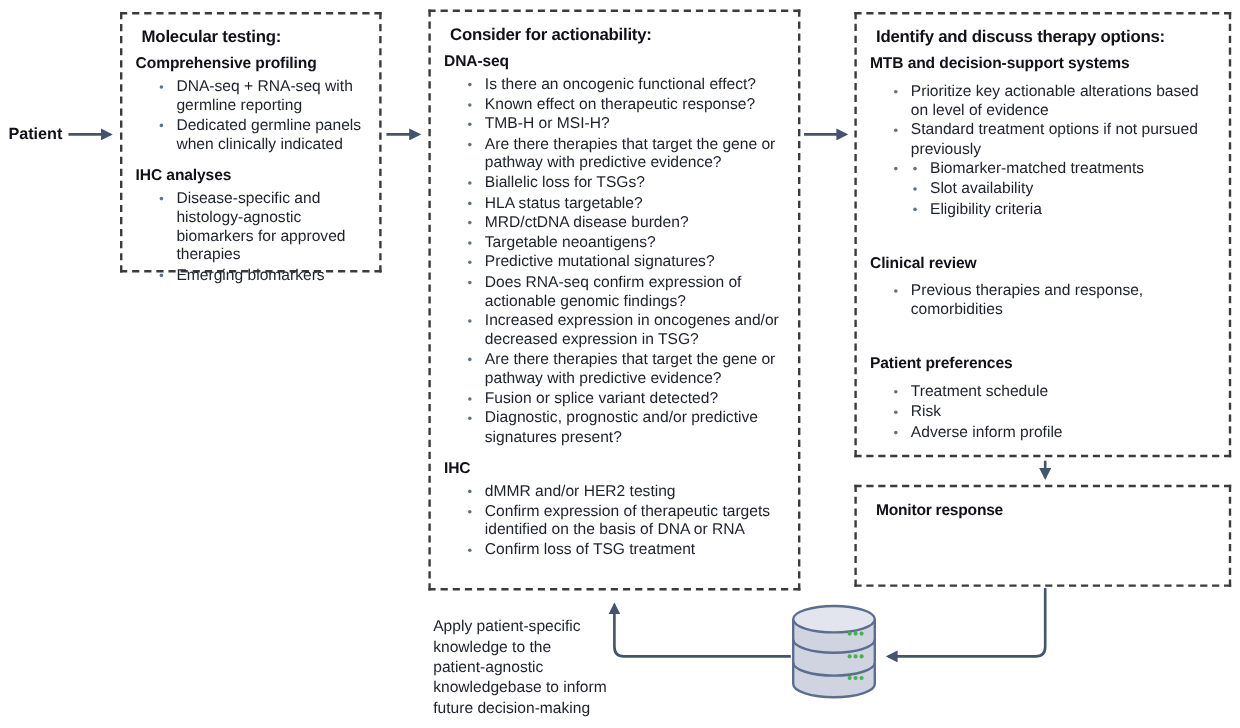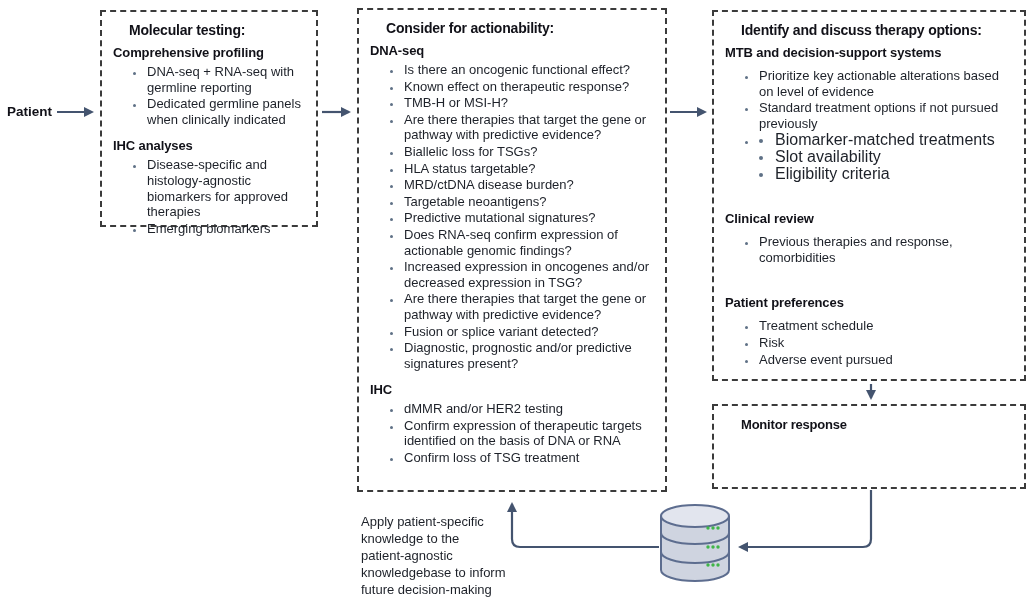--- a/index.html
+++ b/index.html
@@ -7,35 +7,35 @@
     position:relative;width:1033px;height:607px;background:#ffffff;
     font-family:"Liberation Sans","DejaVu Sans",sans-serif;
     color:#1d2129;overflow:hidden;
   }
   .dbox{
     position:absolute;border:2px dashed #3b3b3b;background:#ffffff;
     box-sizing:border-box;padding:8px 11px;
   }
   .box-title{
     font-weight:bold;font-size:14px;letter-spacing:-0.2px;
-    margin:2px 0 6px 16px;color:#111118;line-height:17px;
+    margin:2px 0 6px 5px;color:#111118;line-height:17px;
   }
   .sec-head{
     font-weight:bold;font-size:13px;color:#111118;
     margin:11px 0 3px 0;line-height:16px;letter-spacing:-0.1px;
   }
   .sec-head.first{margin-top:6px;}
   .mt-lg{margin-top:30px;}
   ul.blist{margin:0;padding:0 0 0 17px;list-style:disc;}
   ul.blist li{
     font-size:13px;line-height:15.6px;padding-left:1px;margin:0 0 1px 16px;
   }
   ul.blist li::marker{color:#5f7186;font-size:0.85em;}
   ul.sublist{margin:0;padding:0 0 0 15px;list-style:disc;}
-  ul.sublist li{font-size:16px;line-height:15.6px;margin:0 0 1px 0;}
+  ul.sublist li{font-size:13px;line-height:15.6px;margin:0 0 1px 0;}
   ul.sublist li::marker{color:#5f7186;font-size:0.85em;}
   .roomy li{margin-bottom:1.5px;}
   .roomy .sec-head{margin-bottom:7px;}
   #patient-label{
     position:absolute;left:7px;top:104px;width:52px;
     font-weight:bold;font-size:13.5px;color:#111118;
   }
   #apply-note{
     position:absolute;left:361px;top:513px;width:180px;
     font-size:13px;line-height:17px;white-space:pre-line;color:#1d2129;
@@ -111,21 +111,21 @@
       </li>
     </ul>
     <div class="sec-head mt-lg">Clinical review</div>
     <ul class="blist">
       <li>Previous therapies and response, comorbidities</li>
     </ul>
     <div class="sec-head mt-lg">Patient preferences</div>
     <ul class="blist">
       <li>Treatment schedule</li>
       <li>Risk</li>
-      <li>Adverse event pursued</li>
+      <li>Adverse inform profile</li>
     </ul>
   </div>
 
   <div class="dbox" style="left:712px;top:404px;width:314px;height:85px;">
     <div class="box-title" style="margin-bottom:3px;font-size:13px;">Monitor response</div>
   </div>
 
   <div id="apply-note">Apply patient-specific
 knowledge to the
 patient-agnostic

